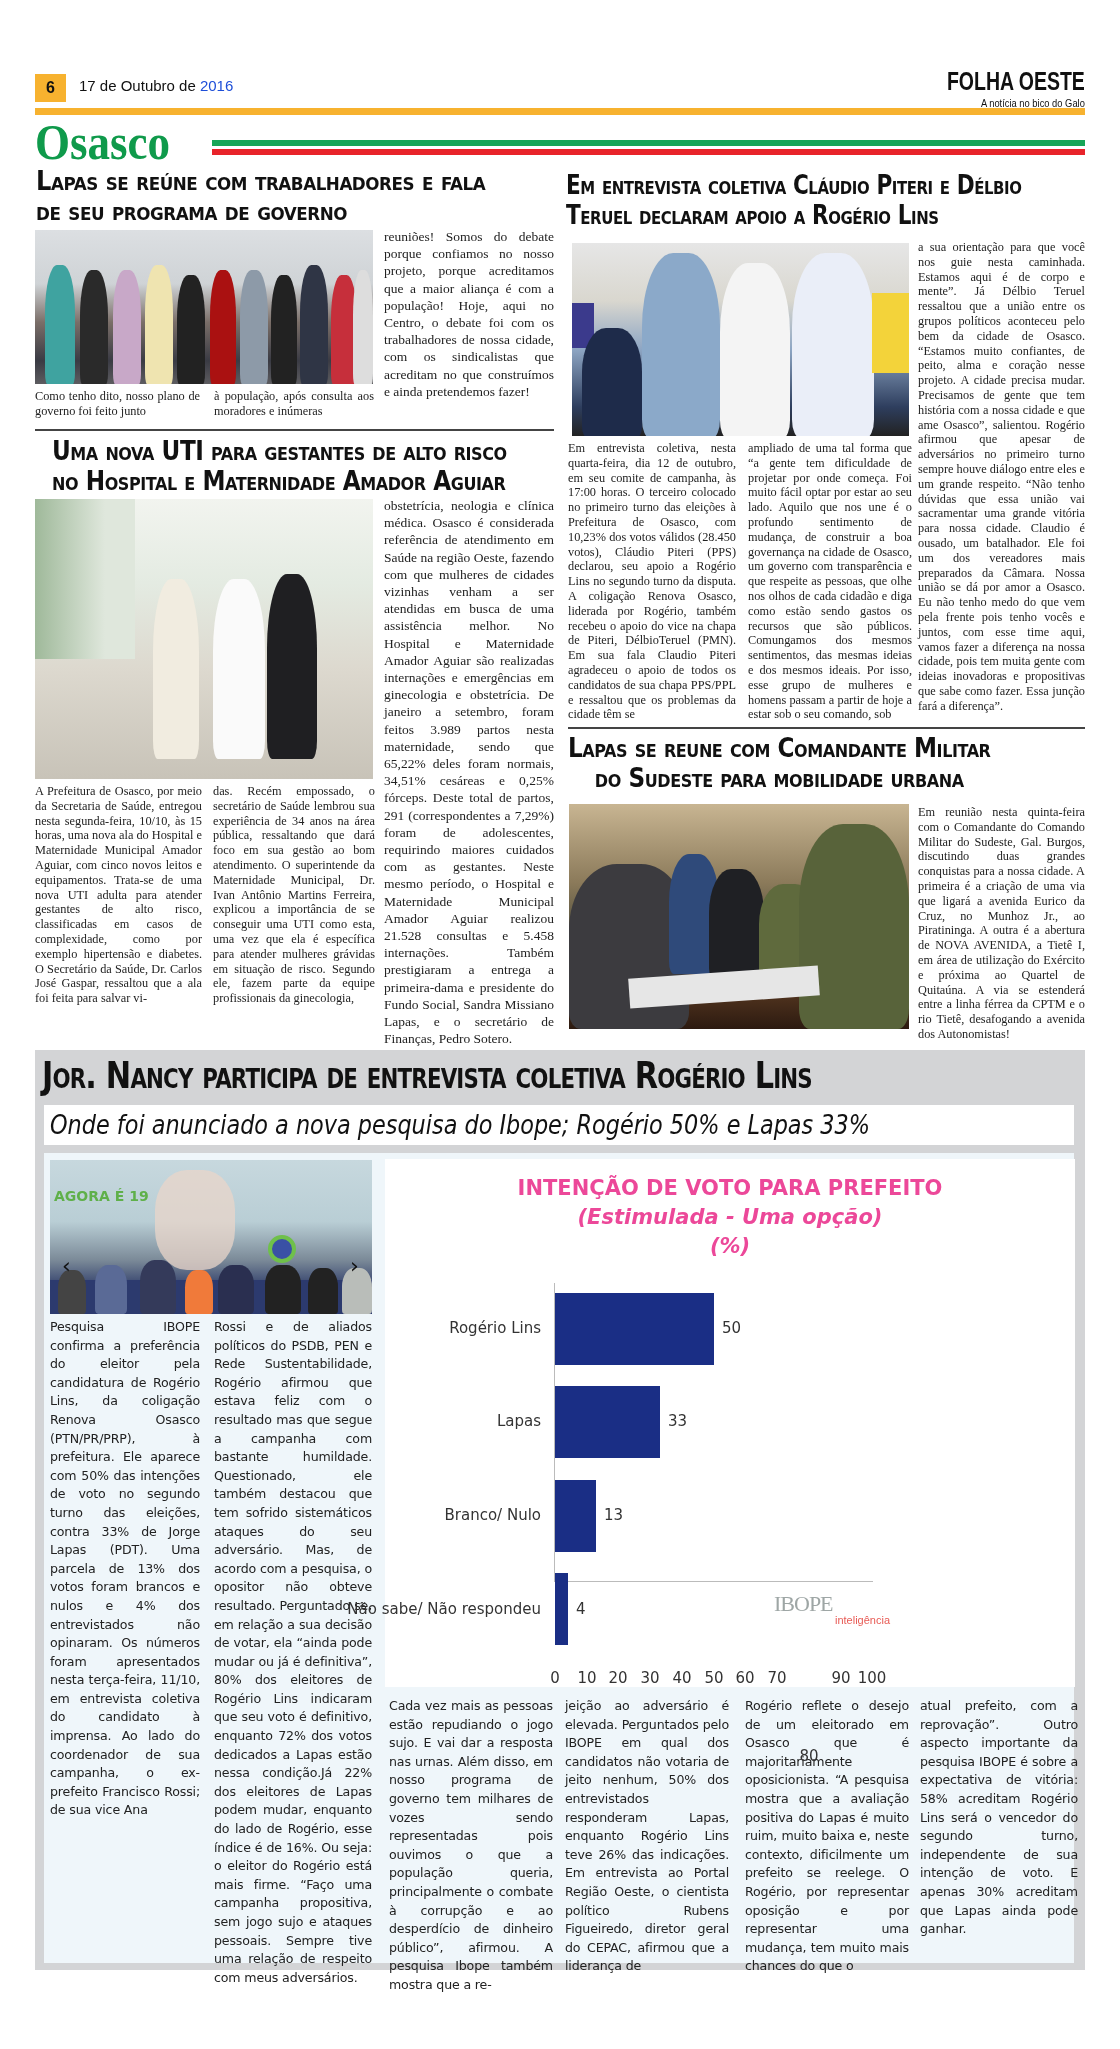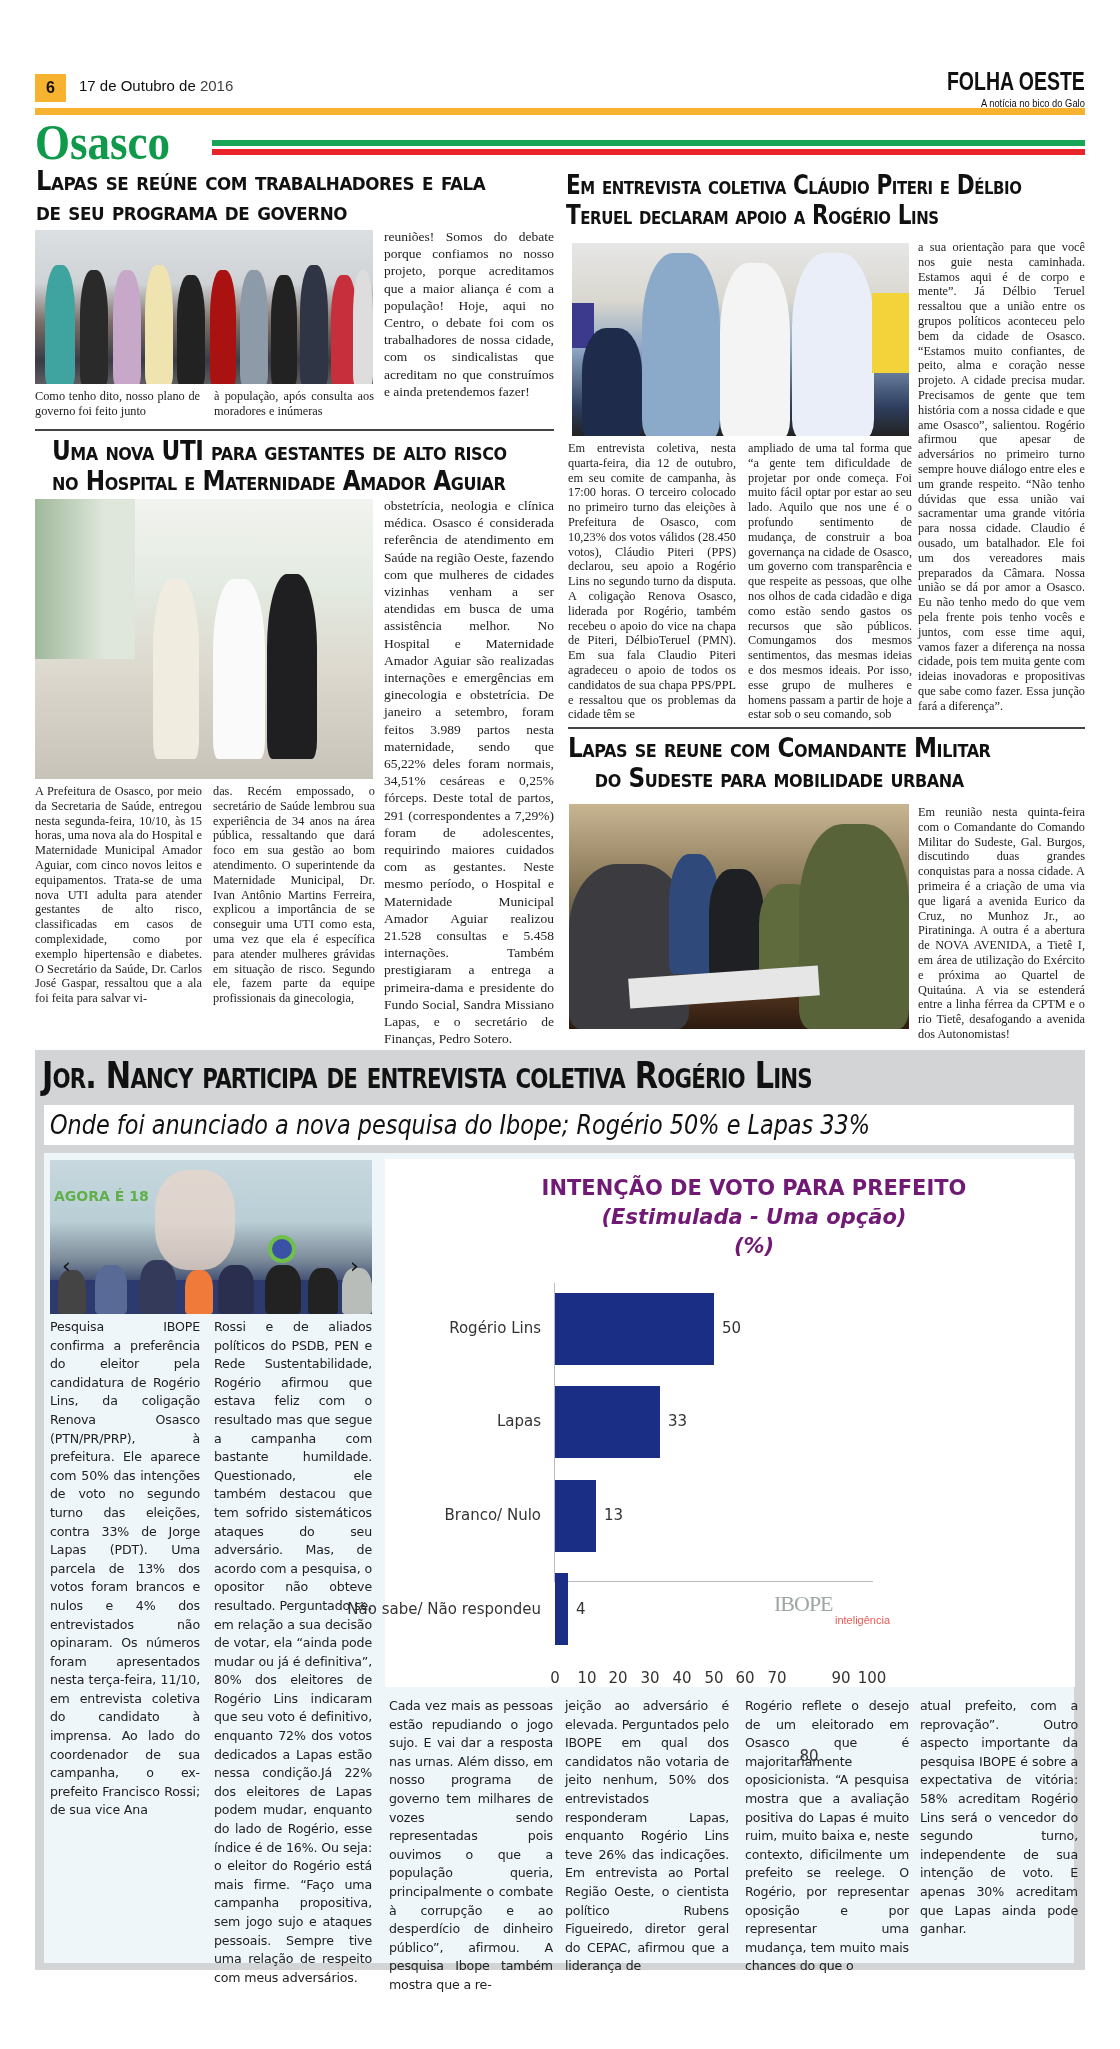--- a/index.html
+++ b/index.html
@@ -4,21 +4,21 @@
 <style>
   * { box-sizing: border-box; margin: 0; padding: 0; }
   html, body { width: 1120px; height: 2049px; background: #ffffff; overflow: hidden; }
   body { position: relative; font-family: "Liberation Serif", serif; color: #111; }
 
   .abs { position: absolute; }
 
   
   .page-num { position: absolute; left: 35px; top: 74px; width: 31px; height: 28px; background: #f7b22f; font-family: "Liberation Sans", sans-serif; font-weight: bold; font-size: 16px; text-align: center; line-height: 28px; color: #111; }
   .date { position: absolute; left: 79px; top: 77px; font-family: "Liberation Sans", sans-serif; font-size: 15px; color: #111; }
-  .date .year { color: #404040; }
+  .date .year { color: #1d4ed8; }
   .masthead { position: absolute; right: 35px; top: 67px; text-align: right; }
   .masthead .brand { font-family: "Liberation Sans", sans-serif; font-weight: bold; font-size: 25px; letter-spacing: 0px; transform: scaleX(0.78); transform-origin: right; display: block; line-height: 28px; }
   .masthead .tag { font-family: "Liberation Sans", sans-serif; font-size: 11px; display: block; transform: scaleX(0.85); transform-origin: right; margin-top: 2px; }
   .orange-rule { position: absolute; left: 35px; top: 108px; width: 1050px; height: 7px; background: #f7b22f; }
 
   .section-title { position: absolute; left: 35px; top: 114px; font-family: "Liberation Serif", serif; font-weight: bold; font-size: 50px; color: #0f9a4b; line-height: 56px; transform: scaleX(0.9); transform-origin: left; }
   .stripe-green { position: absolute; left: 212px; top: 140px; width: 873px; height: 6px; background: #17a558; }
   .stripe-white { position: absolute; left: 212px; top: 146px; width: 873px; height: 3px; background: #fff; }
   .stripe-red { position: absolute; left: 212px; top: 149px; width: 873px; height: 6px; background: #e8232a; }
 
@@ -46,21 +46,21 @@
   .feature-title { position: absolute; left: 42px; top: 1053px; font-family: "DejaVu Sans", sans-serif; font-weight: bold; font-size: 37px; line-height: 46px; font-variant: small-caps; color: #111; white-space: nowrap; transform: scaleX(0.82); transform-origin: left; letter-spacing: -1px; }
   .feature-sub-box { position: absolute; left: 44px; top: 1105px; width: 1030px; height: 40px; background: #fff; }
   .feature-sub { position: absolute; left: 50px; top: 1106px; font-family: "DejaVu Sans", sans-serif; font-style: italic; font-size: 26px; line-height: 38px; color: #111; white-space: nowrap; transform: scaleX(0.86); transform-origin: left; }
   .feature-inner { position: absolute; left: 44px; top: 1153px; width: 1030px; height: 810px; background: #eff6fa; }
 
   .sans-col { position: absolute; font-family: "DejaVu Sans", sans-serif; font-size: 12.6px; line-height: 18.6px; text-align: justify; color: #222; letter-spacing: -0.15px; }
   .sans-col .it { font-style: italic; font-weight: bold; }
 
   
   .chart-card { position: absolute; left: 385px; top: 1159px; width: 690px; height: 528px; background: #fff; }
-  .chart-title { position: absolute; left: 0; width: 100%; text-align: center; font-family: "DejaVu Sans", sans-serif; font-weight: bold; color: #701a75; margin-left: 24px; }
+  .chart-title { position: absolute; left: 0; width: 100%; text-align: center; font-family: "DejaVu Sans", sans-serif; font-weight: bold; color: #ec4899; }
   .chart-bar { position: absolute; background: #1a2e85; }
   .chart-cat { position: absolute; font-family: "DejaVu Sans", sans-serif; font-size: 15px; color: #333; text-align: right; white-space: nowrap; }
   .chart-val { position: absolute; font-family: "DejaVu Sans", sans-serif; font-size: 15px; color: #333; }
   .chart-tick { position: absolute; font-family: "DejaVu Sans", sans-serif; font-size: 15px; color: #333; transform: translateX(-50%); }
   .axis-line { position: absolute; background: #bbb; }
   .ibope-logo { position: absolute; font-family: "Liberation Serif", serif; font-size: 22px; color: #9ea6a5; letter-spacing: -1px; }
   .ibope-sub { position: absolute; font-family: "Liberation Sans", sans-serif; font-size: 11px; color: #e85b55; }
 
   .carousel-arrow { position: absolute; font-family: "DejaVu Sans", sans-serif; font-size: 22px; color: #111; }
 </style>
@@ -149,21 +149,21 @@
 </div>
 <div class="body-col" data-name="article4-col-right" style="left:918px; top:805px; width:167px;">Em reunião nesta quinta-feira com o Comandante do Comando Militar do Sudeste, Gal. Burgos, discutindo duas grandes conquistas para a nossa cidade. A primeira é a criação de uma via que ligará a avenida Eurico da Cruz, no Munhoz Jr., ao Piratininga. A outra é a abertura de NOVA AVENIDA, a Tietê I, em área de utilização do Exército e próxima ao Quartel de Quitaúna. A via se estenderá entre a linha férrea da CPTM e o rio Tietê, desafogando a avenida dos Autonomistas!</div>
 
 <div class="feature-bg" data-name="feature-panel"></div>
 <div class="feature-title" data-name="feature-title">Jor. Nancy participa de entrevista coletiva Rogério Lins</div>
 <div class="feature-sub-box" data-name="feature-subtitle-box"></div>
 <div class="feature-sub" data-name="feature-subtitle">Onde foi anunciado a nova pesquisa do Ibope; Rogério 50% e Lapas 33%</div>
 <div class="feature-inner" data-name="feature-content"></div>
 
 <div class="photo ph-press" data-name="feature-photo-carousel" style="left:50px; top:1160px; width:322px; height:154px;">
-  <div class="abs" data-name="campaign-banner-text" style="left:4px; top:28px; font-family:'DejaVu Sans',sans-serif; font-weight:bold; font-size:14px; color:#5fb04a;">AGORA É 18</div>
+  <div class="abs" data-name="campaign-banner-text" style="left:4px; top:28px; font-family:'DejaVu Sans',sans-serif; font-weight:bold; font-size:14px; color:#5fb04a;">AGORA É 19</div>
   <div class="abs" style="left:105px; top:10px; width:80px; height:100px; border-radius:40%; background:#e9d6c9; opacity:0.75;"></div>
   <div class="abs" style="left:218px; top:75px; width:28px; height:28px; border-radius:50%; border:4px solid #6fc04a; background:#3a51a5;"></div>
   <div class="abs" style="left:0; top:120px; width:322px; height:34px; background:#2c3a6e;"></div>
   <div class="person" style="left:8px; top:110px; width:28px; height:44px; background:#444;"></div>
   <div class="person" style="left:45px; top:105px; width:32px; height:49px; background:#5a6a96;"></div>
   <div class="person" style="left:90px; top:100px; width:36px; height:54px; background:#343a5a;"></div>
   <div class="person" style="left:135px; top:110px; width:28px; height:44px; background:#f07a3a;"></div>
   <div class="person" style="left:168px; top:105px; width:36px; height:49px; background:#2a2f50;"></div>
   <div class="person" style="left:215px; top:105px; width:36px; height:49px; background:#222;"></div>
   <div class="person" style="left:258px; top:108px; width:30px; height:46px; background:#222;"></div>

